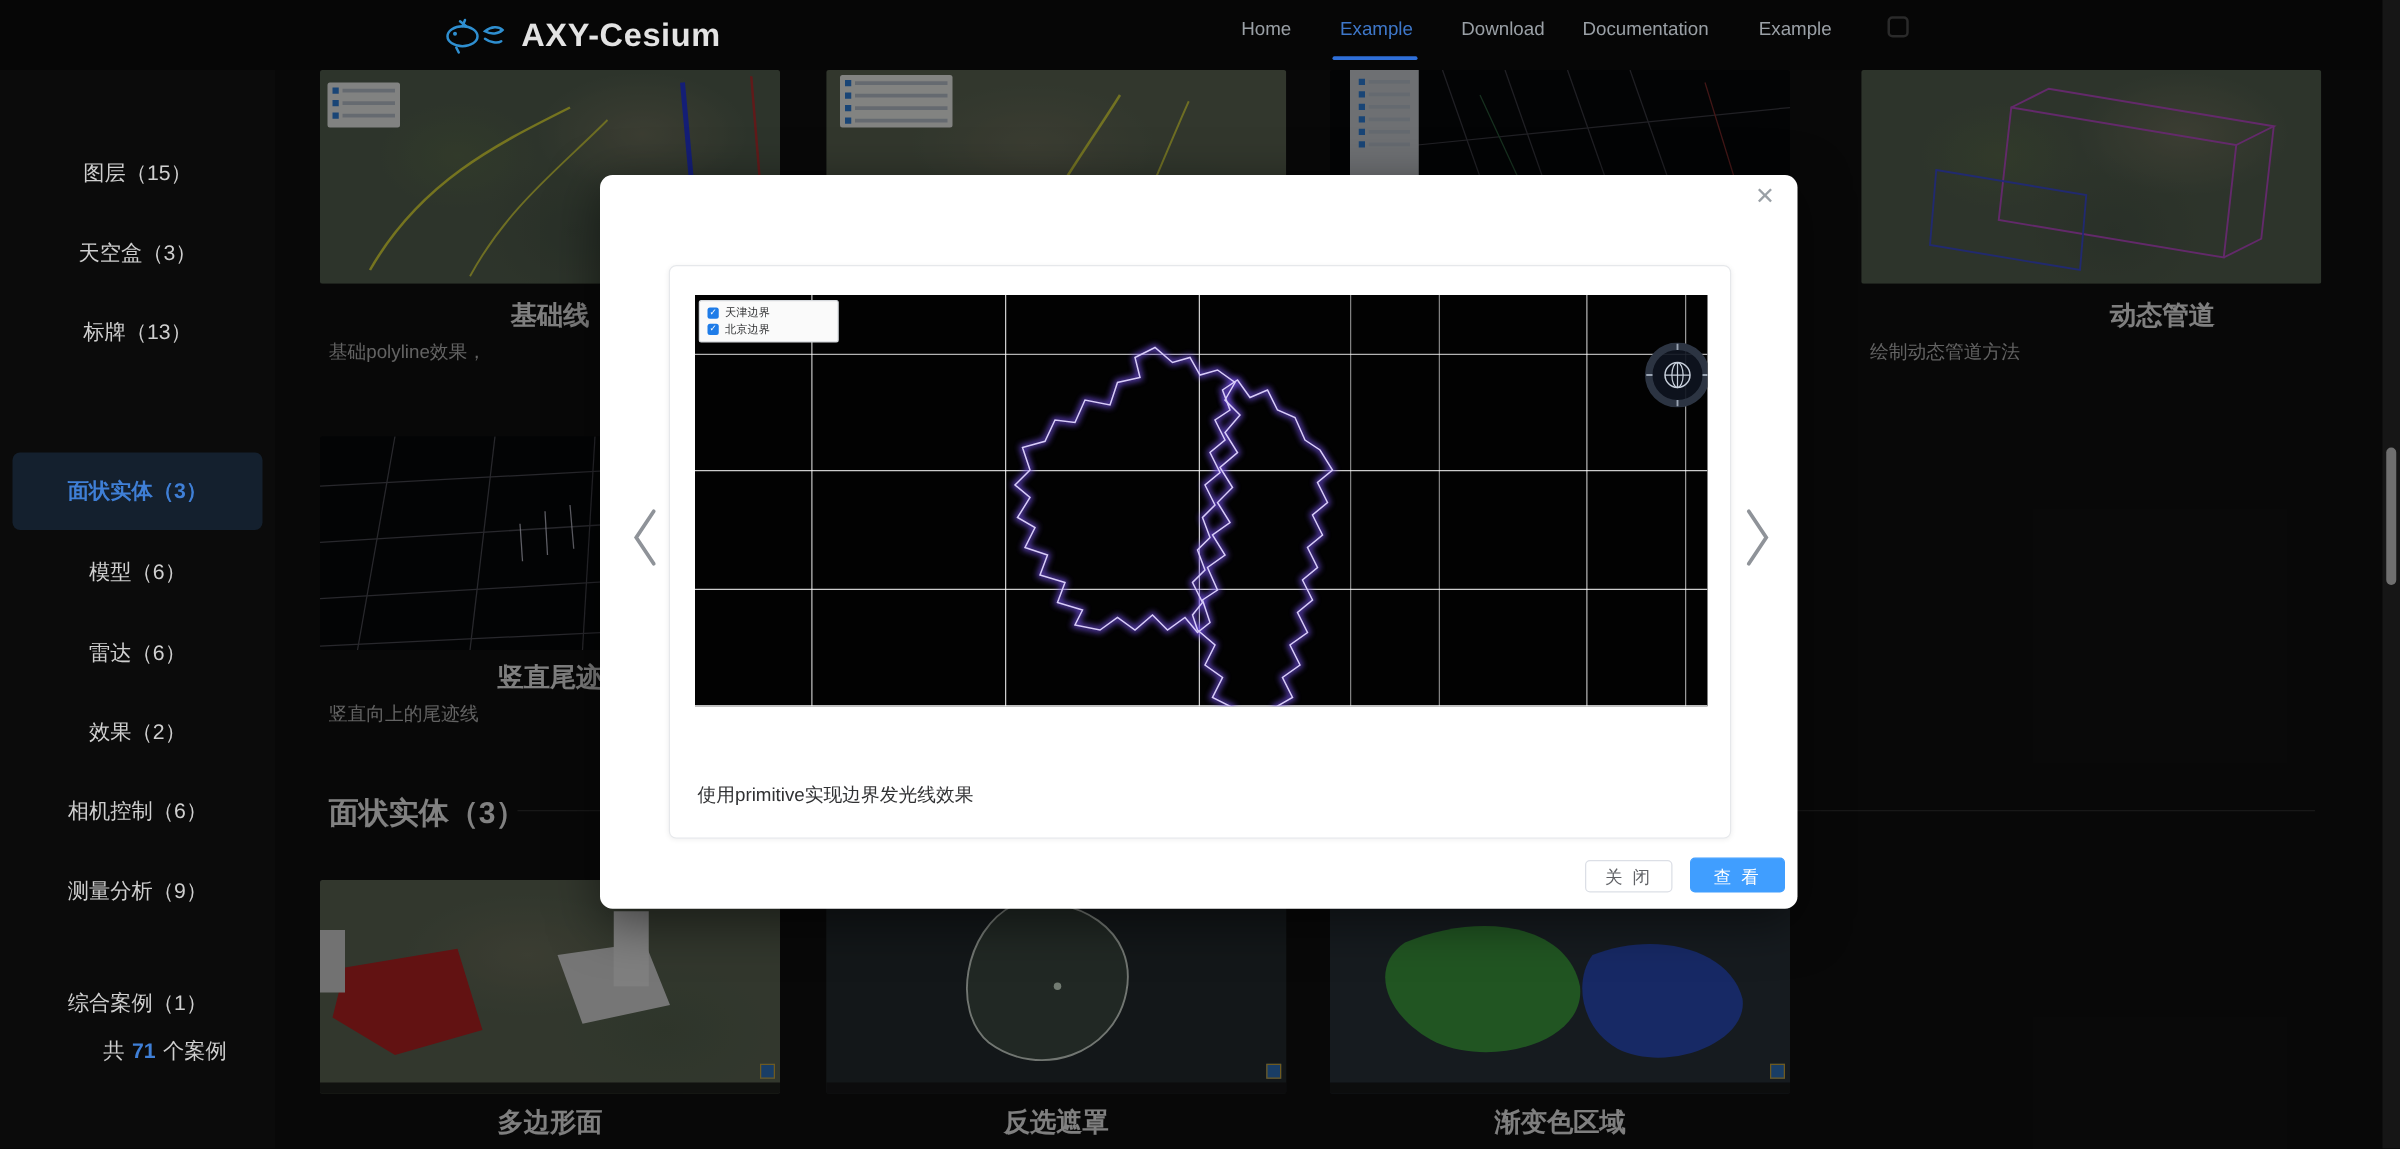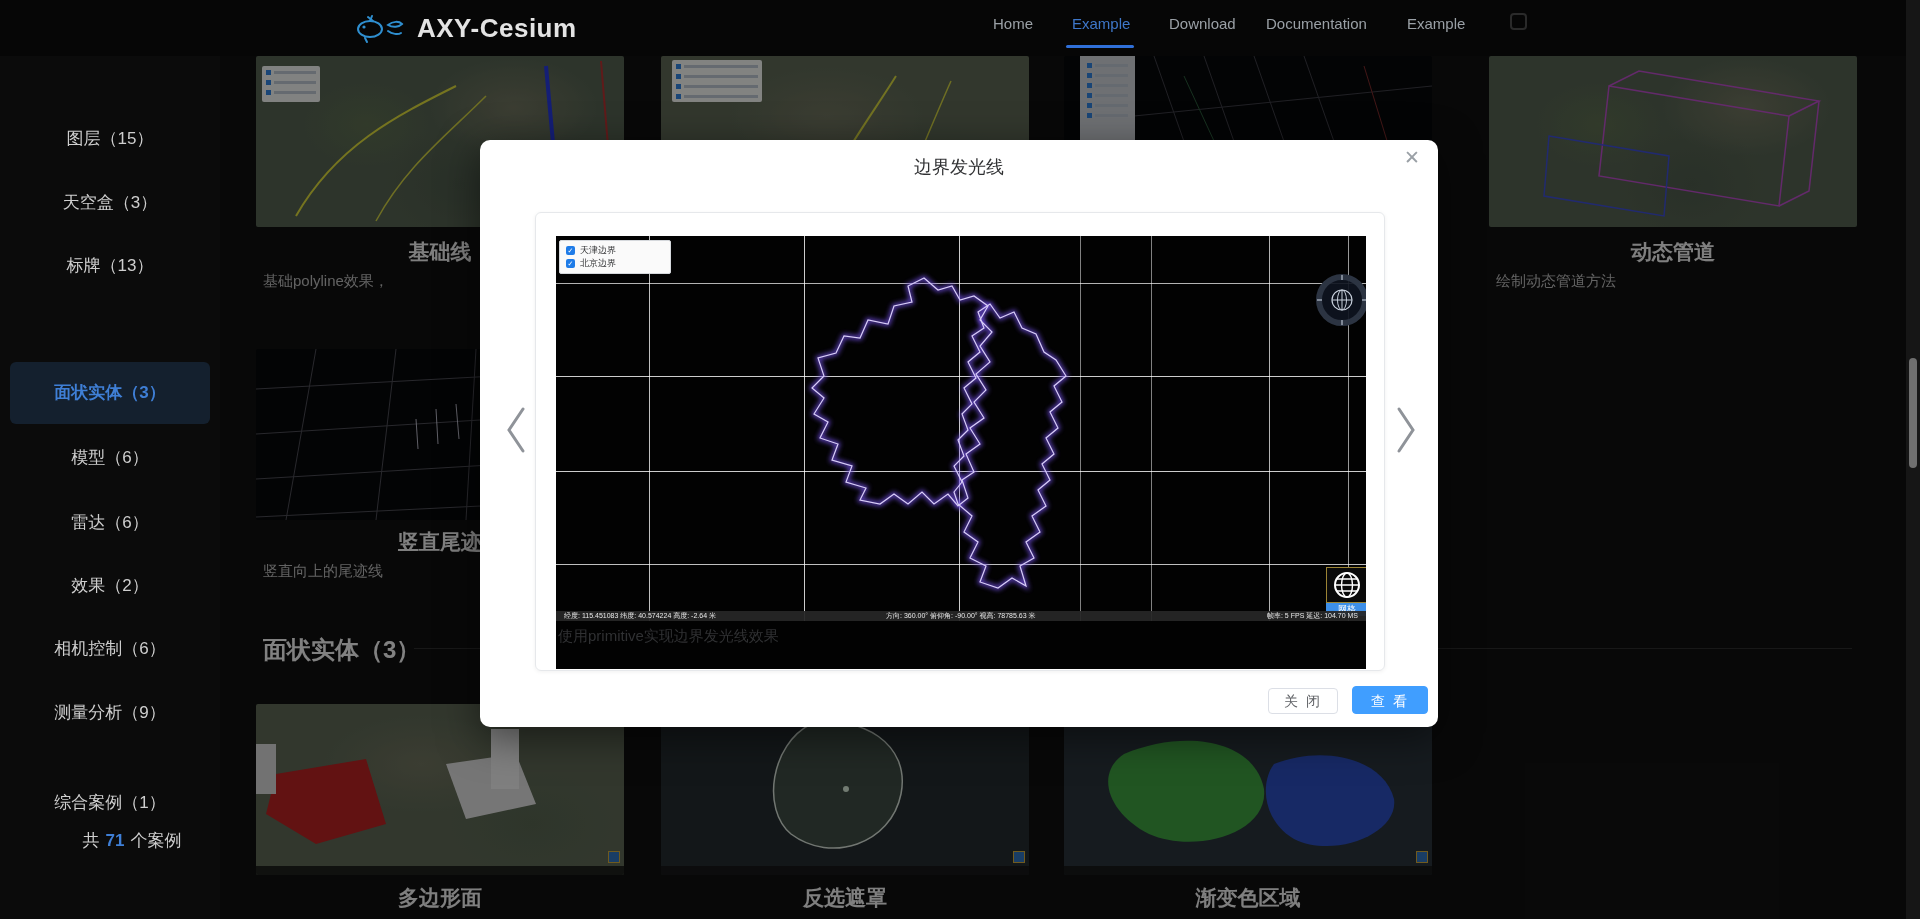--- a/index.html
+++ b/index.html
@@ -57,21 +57,21 @@
   .modal-title { position:absolute; left:0; top:15px; width:100%; text-align:center; color:#303133; font-size:18px; }
   .modal-close { position:absolute; left:1404px; top:148px; z-index:41; color:#9aa0a6; font-size:19px; cursor:pointer; line-height:1; }
   .carousel-arrow { position:absolute; width:28px; height:52px; cursor:pointer; z-index:41; }
   .frame { position:absolute; left:55px; top:72px; width:850px; height:459px; border:1px solid #e6e8eb; border-radius:6px; box-shadow:0 1px 4px rgba(0,0,0,.06); }
   .frame-cap { position:absolute; left:22px; top:414px; font-size:15px; color:#303133; }
   .btn { position:absolute; border-radius:4px; font-size:14px; text-align:center; cursor:pointer; letter-spacing:2px; }
   .btn-plain { left:788px; top:548px; width:70px; height:26px; line-height:24px; background:#fff; border:1px solid #dcdfe6; color:#606266; }
   .btn-primary { left:872px; top:546px; width:76px; height:28px; line-height:28px; background:#409eff; border:1px solid #409eff; color:#fff; }
 
   
-  .cmap { position:absolute; left:20px; top:23px; width:810px; height:433px; background:#020202; overflow:hidden; }
+  .cmap { position:absolute; left:20px; top:23px; width:810px; height:329px; background:#020202; overflow:hidden; }
   .gline-v { position:absolute; top:0; width:1px; height:385px; background:#fff; }
   .gline-h { position:absolute; left:0; width:810px; height:1px; background:#fff; }
   .layer-panel { position:absolute; left:3px; top:4px; width:112px; height:34px; background:#fafafa; border:1px solid #d5d8dc; border-radius:2px; padding:3px 6px; }
   .lp-row { display:flex; align-items:center; gap:5px; height:13px; }
   .lp-check { width:9px; height:9px; background:#1f7ce8; border-radius:2px; color:#fff; font-size:7px; line-height:9px; text-align:center; }
   .lp-label { font-size:9px; color:#303133; }
   .compass { position:absolute; left:760px; top:38px; }
   .blp { position:absolute; left:770px; top:331px; width:42px; height:36px; background:#0a0a0a; border:1px solid #9c8434; display:flex; align-items:center; justify-content:center; }
   .blp-label { position:absolute; left:770px; top:367px; width:42px; height:13px; background:#3d8fe8; color:#fff; font-size:9px; line-height:13px; text-align:center; }
   .statusbar { position:absolute; left:0; top:375px; width:810px; height:10px; background:rgba(38,38,38,.94); color:#e8e8e8; font-size:7px; line-height:10px; white-space:nowrap; }
@@ -186,21 +186,21 @@
           <path d="M330,45 L320,135 L290,150"></path>
         </g>
         <g stroke="#3a4ad8" stroke-width="1.5" fill="none" opacity=".9">
           <path d="M60,80 L180,100 L175,160 L55,140 Z"></path>
         </g>
       </svg>
     </div>
 
     <div class="card-title" style="left:256px; top:238px;">基础线</div>
     <div class="card-cap" style="left:263px; top:272px;">基础polyline效果，</div>
-    <div class="card-title" style="left:1489px; top:238px;">动态管道</div>
+    <div class="card-title" style="left:1546px; top:238px;">动态管道</div>
     <div class="card-cap" style="left:1496px; top:272px;">绘制动态管道方法</div>
 
     <div class="card-img dark-scene" style="left:256px; top:349px; height:171px;">
       <svg width="368" height="171">
         <g stroke="#4a4a52" stroke-width="1">
           <path d="M0,40 L368,20"></path>
             <path d="M0,85 L368,62"></path>
             <path d="M0,130 L368,108"></path>
             <path d="M0,168 L368,150"></path>
           <path d="M60,0 L30,171"></path>
@@ -291,21 +291,20 @@
     <div class="side-item" style="top:640px;">测量分析（9）</div>
     <div class="side-item" style="top:706px;margin-top:24px;">综合案例（1）</div>
     <div class="side-total">
       <span>共</span><b>71</b><span>个案例</span>
     </div>
 
   </div>
 
   <div class="modal-close">✕</div>
   <div id="modal">
-    <div class="modal-title">边界发光线</div>
 
     <div class="frame">
 
       <div class="cmap">
 
         <div class="gline-v" style="left:93px;  opacity:.75;"></div>
         <div class="gline-v" style="left:248px; opacity:.8;"></div>
         <div class="gline-v" style="left:403px; opacity:.8;"></div>
         <div class="gline-v" style="left:524px; opacity:.5;"></div>
         <div class="gline-v" style="left:595px; opacity:.5;"></div>

